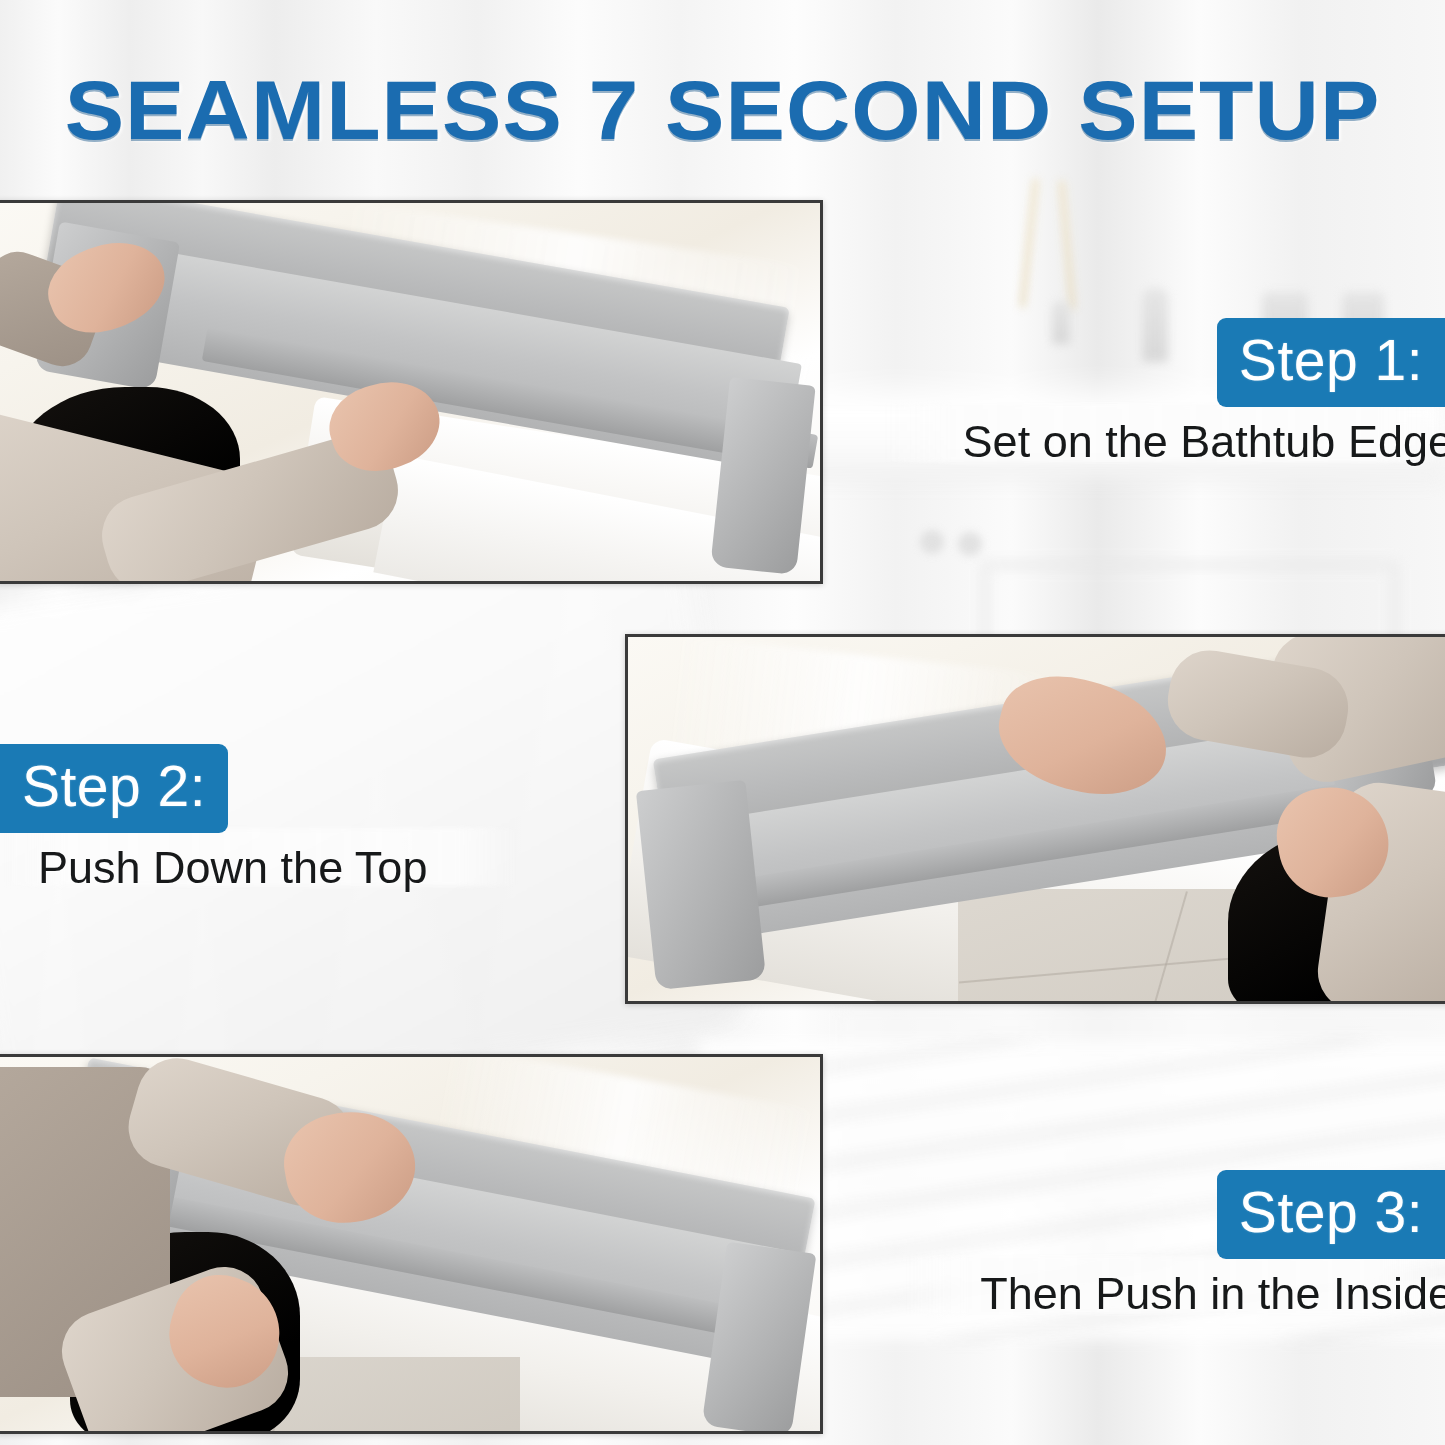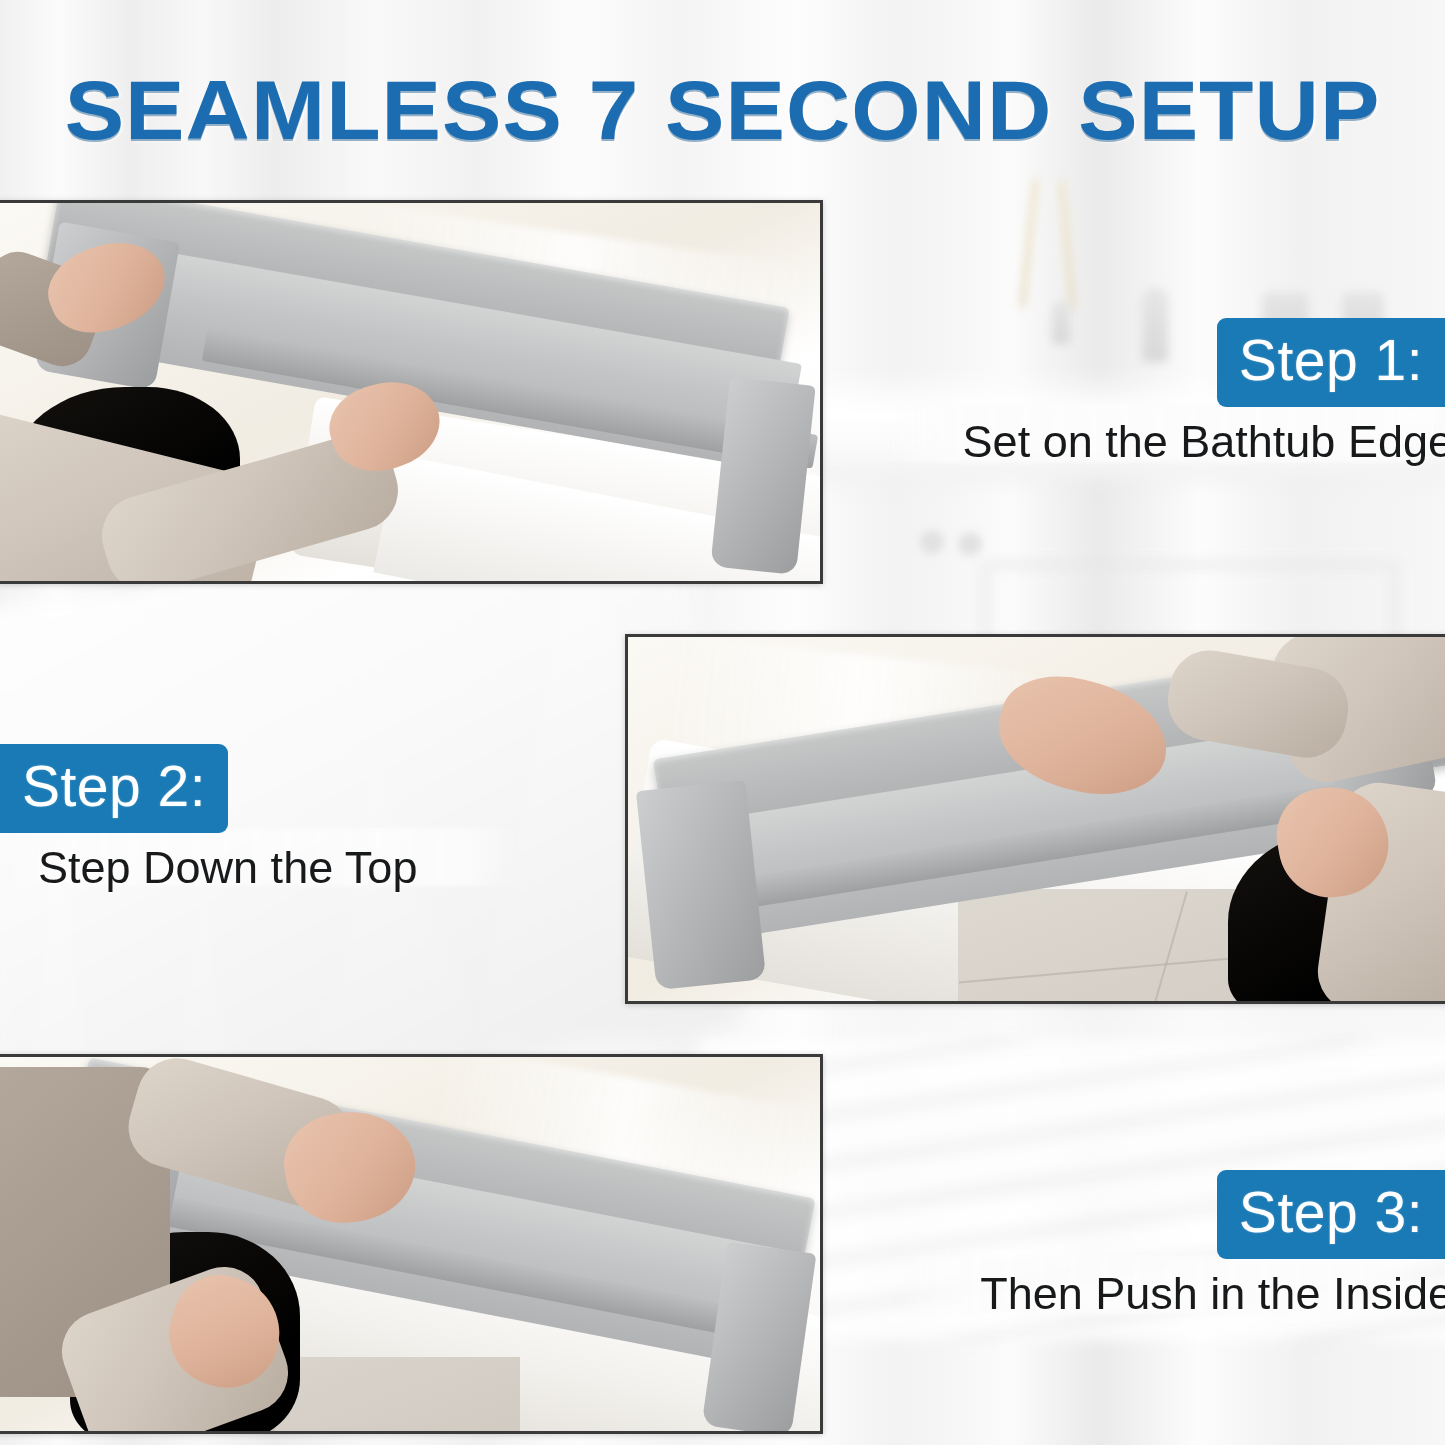--- a/index.html
+++ b/index.html
@@ -391,21 +391,21 @@
 
   <div class="caption-band" style="left:880px; top:404px; width:565px;"></div>
   <div class="step-block step-1">
     <div class="step-badge">Step 1:</div>
     <div class="caption">Set on the Bathtub Edge</div>
   </div>
 
   <div class="caption-band" style="left:0px; top:828px; width:520px;"></div>
   <div class="step-block step-2">
     <div class="step-badge">Step 2:</div>
-    <div class="caption">Step Down the Top</div>
+    <div class="caption">Push Down the Top</div>
   </div>
 
   <div class="caption-band" style="left:900px; top:1256px; width:545px;"></div>
   <div class="step-block step-3">
     <div class="step-badge">Step 3:</div>
     <div class="caption">Then Push in the Inside</div>
   </div>
 
 </div>
 

